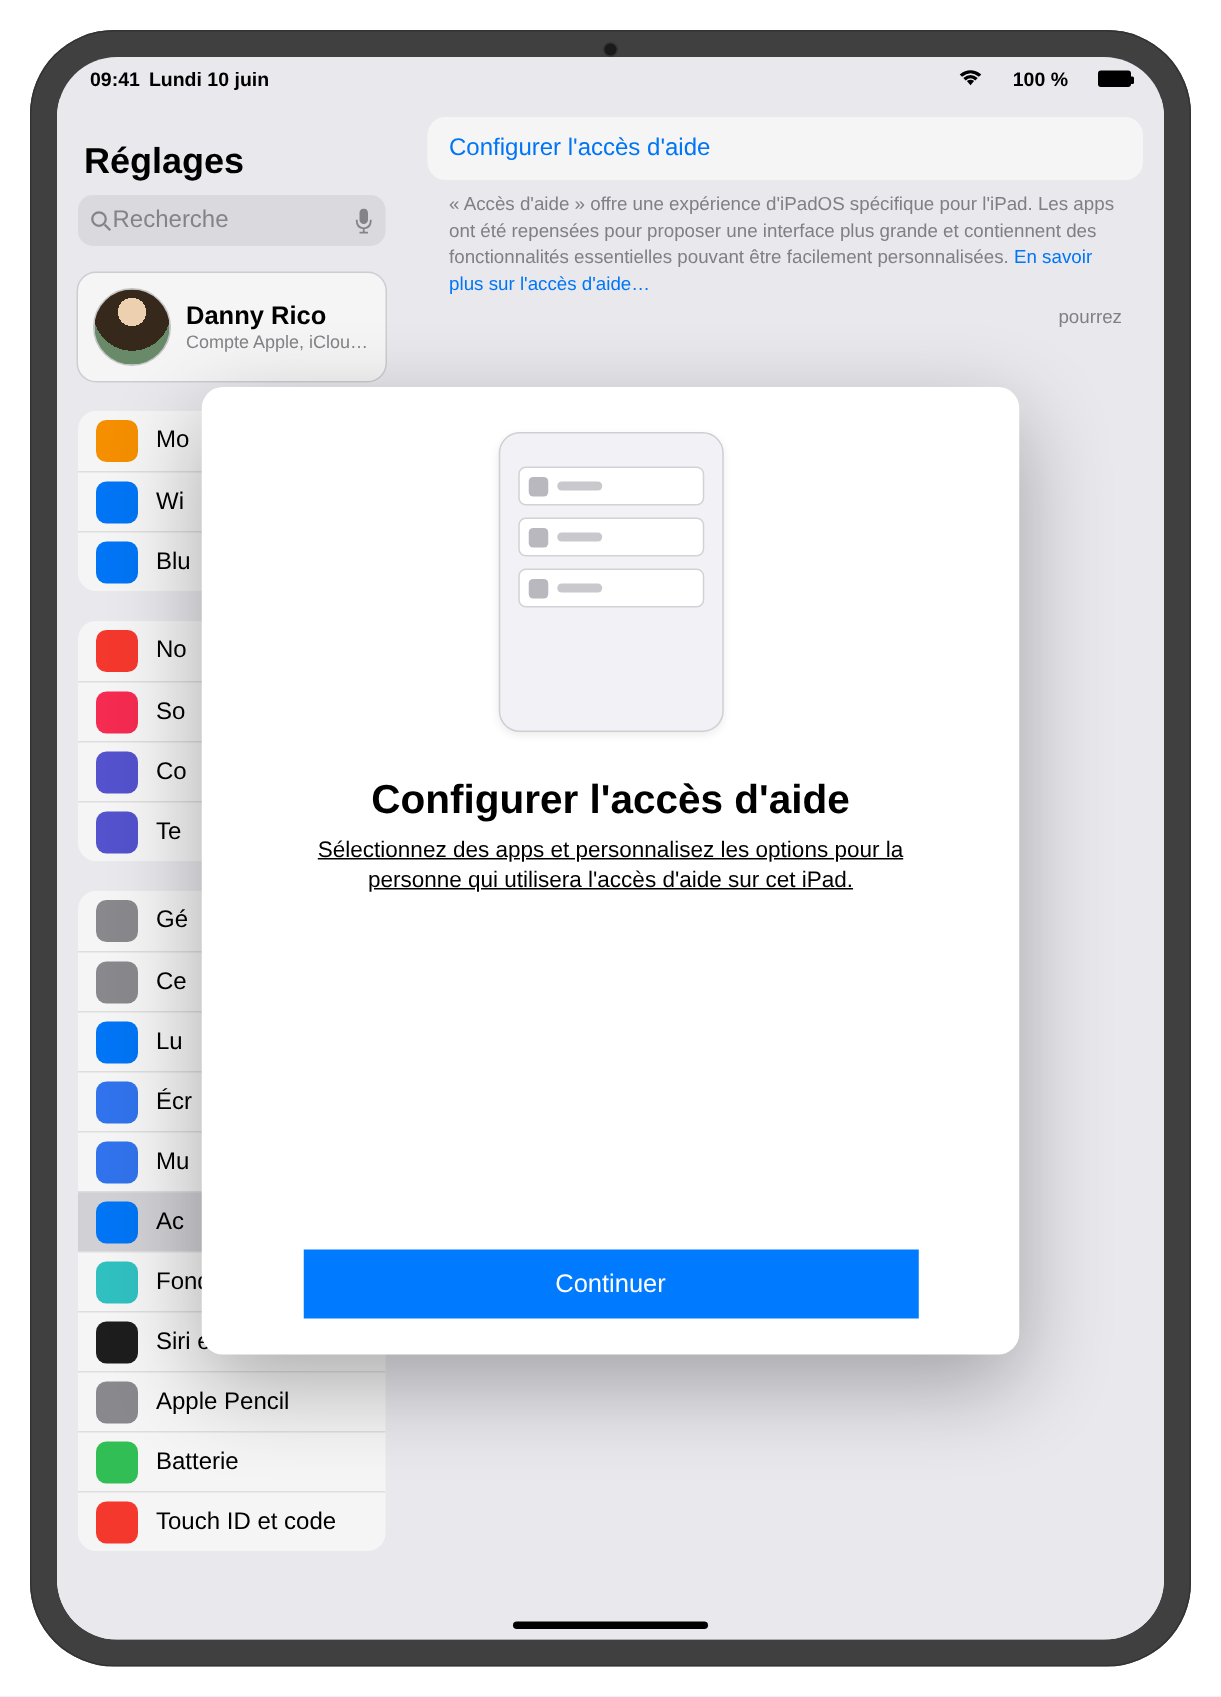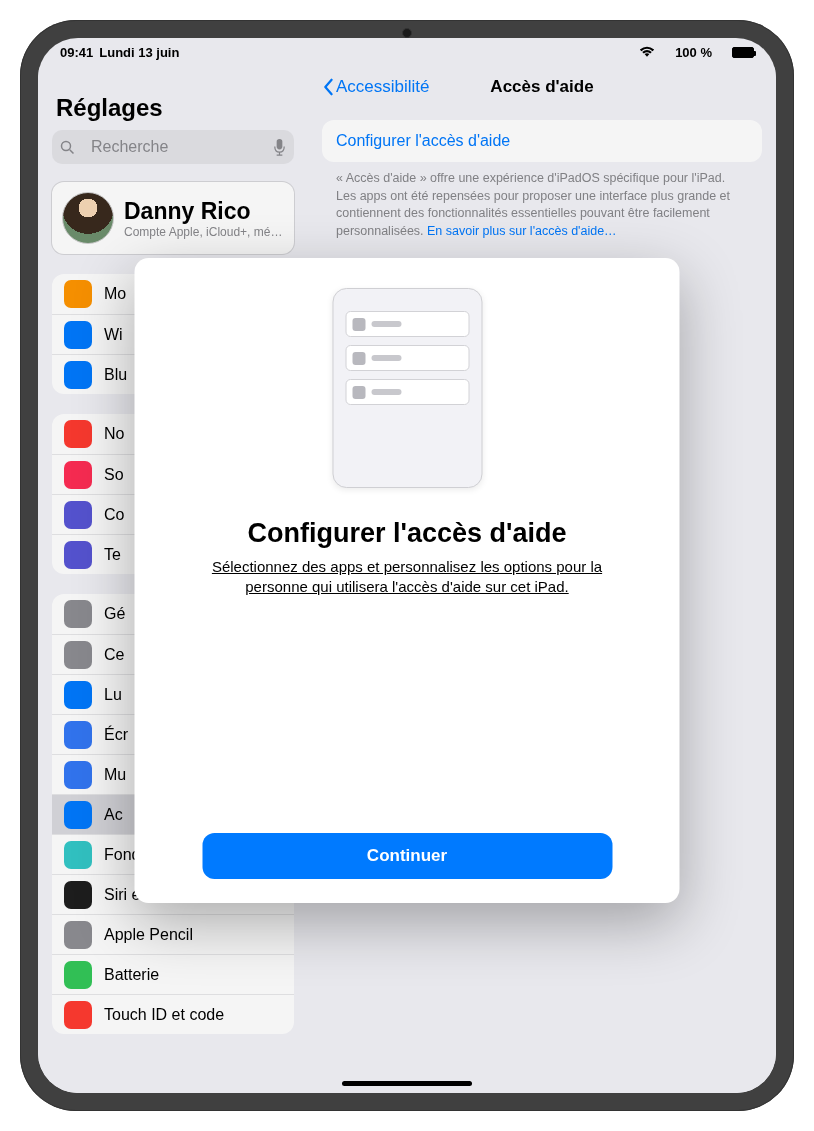--- a/index.html
+++ b/index.html
@@ -71,41 +71,41 @@
   }
   .search {
     background:#e3e3e8;
     border-radius:10px;
     height:34px;
     display:flex;
     align-items:center;
     padding:0 8px;
     color:#8a8a8e;
     font-size:16px;
-    gap:16px;
+    gap:0;
   }
   .search .mic { margin-left:auto; }
   .account {
     background:#fff;
     border-radius:12px;
     margin-top:18px;
     padding:10px;
     display:flex;
     align-items:center;
     gap:10px;
     box-shadow:0 0 0 1px #d6d6da;
   }
   .avatar {
     width:52px; height:52px; border-radius:50%;
     background: radial-gradient(circle at 50% 30%, #f7d9b8 0 22%, #3a2a1e 22% 60%, #6e906e 60% 100%);
     border:1px solid #ccc;
     flex:none;
   }
   .account-text { overflow:hidden; }
-  .account-name { font-size:23px; font-weight:600; color:#000;}
+  .account-name { font-size:17px; font-weight:600; color:#000;}
   .account-sub { font-size:12px; color:#8a8a8e; white-space:nowrap; overflow:hidden; text-overflow:ellipsis;}
   .group {
     background:#fff;
     border-radius:12px;
     margin-top:20px;
     overflow:hidden;
   }
   .row {
     display:flex;
     align-items:center;
@@ -222,43 +222,43 @@
     line-height:1.35;
     text-decoration:underline;
   }
   .continue-btn {
     margin-top:auto;
     width:410px;
     height:46px;
     background:#007aff;
     color:#fff;
     border:none;
-    border-radius:12px;
+    border-radius:0;
     font-size:17px;
-    font-weight:700;
+    font-weight:400;
   }
   .home-indicator {
     position:absolute;
     bottom:7px; left:50%;
     transform:translateX(-50%);
     width:130px; height:5px;
     background:#000; border-radius:3px;
   }
 </style>
 </head>
 <body>
 
 <div class="device">
   <div class="camera"></div>
   <div class="screen">
 
     <div class="status-bar">
       <div class="status-left">
         <span>09:41</span>
-        <span>Lundi 13 juin</span>
+        <span>Lundi 10 juin</span>
       </div>
       <div class="status-right">
         <svg class="wifi-svg" viewBox="0 0 20 14">
           <path d="M10 13 L7 9.5 Q10 7.5 13 9.5 Z M4 7 Q10 2 16 7 L14 9 Q10 5.5 6 9 Z M1 4 Q10 -3 19 4 L17 6 Q10 0 3 6 Z" fill="#000"></path>
         </svg>
         <span>100 %</span>
         <div class="battery"></div>
       </div>
     </div>
 
@@ -360,36 +360,28 @@
               <span>Batterie</span>
             </div>
             <div class="row">
               <div class="icon" style="background: rgb(255, 59, 48);"></div>
               <span>Touch ID et code</span>
             </div>
           </div>
       </div>
 
       <div class="main">
-        <div class="nav">
-          <div class="back">
-            <svg width="12" height="18" viewBox="0 0 12 20">
-                <path d="M10 2 L3 10 L10 18" stroke="#007aff" stroke-width="2.5" fill="none" stroke-linecap="round" stroke-linejoin="round"></path>
-              </svg>
-            <span>Accessibilité</span>
-          </div>
-          <div class="nav-title">Accès d'aide</div>
-        </div>
 
         <div class="card">
           <div class="card-link">Configurer l'accès d'aide</div>
         </div>
         <div class="desc">
           <span>« Accès d'aide » offre une expérience d'iPadOS spécifique pour l'iPad. Les apps ont été repensées pour proposer une interface plus grande et contiennent des fonctionnalités essentielles pouvant être facilement personnalisées. </span><a>En savoir plus sur l'accès d'aide…</a>
         </div>
+        <div class="desc-extra"><span style="visibility:hidden;">xxxxxxxxxxxxxxxxxxxxxxxxxxxxxxxxxxxxxxxxxxxxxxxxxxxxxxxxxxxxxxxxx</span><span>pourrez</span></div>
       </div>
     </div>
 
     <div class="dim"></div>
 
     <div class="modal">
       <div class="modal-icon">
         <div class="ir">
             <div class="sq"></div>
             <div class="ln"></div>

